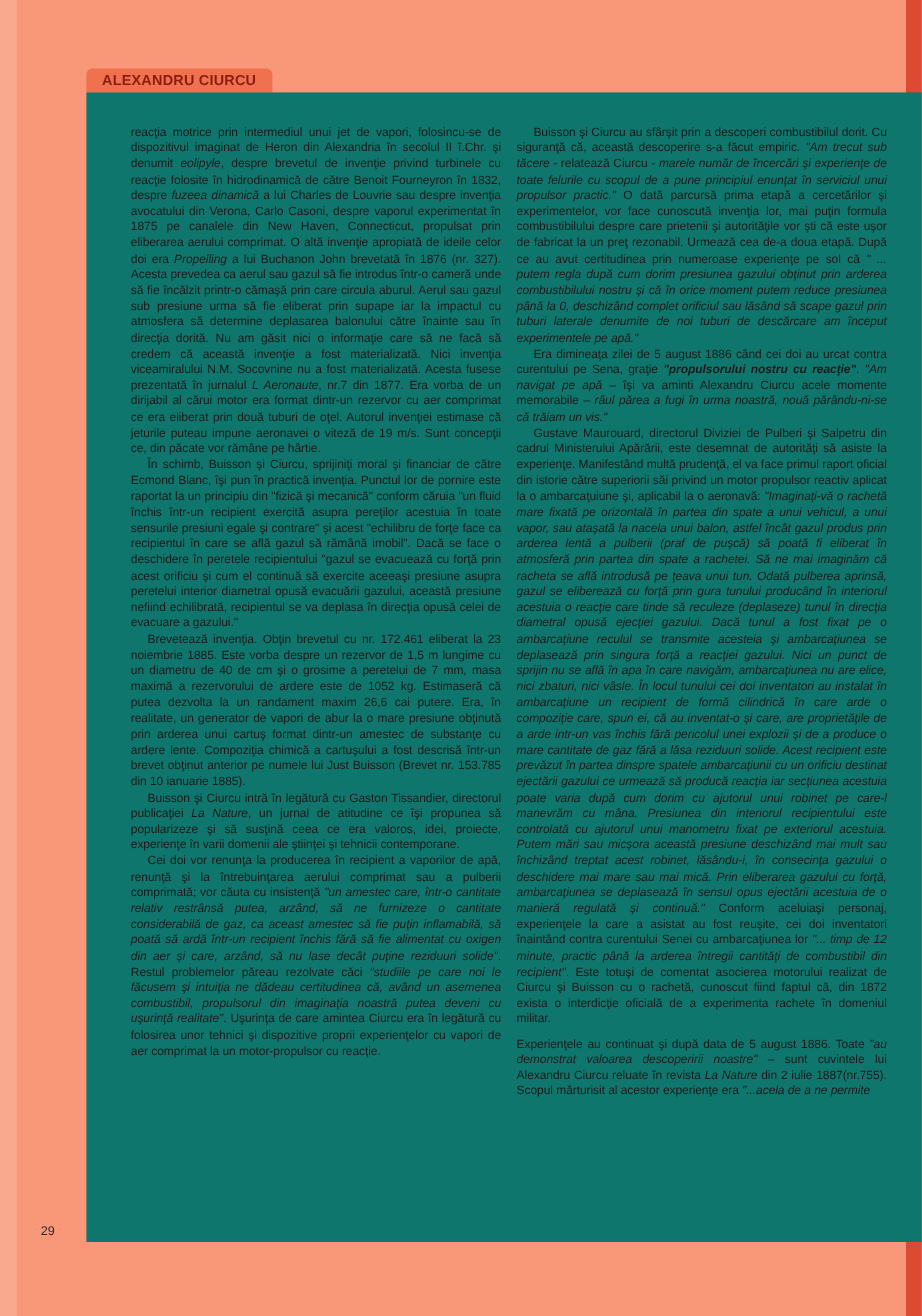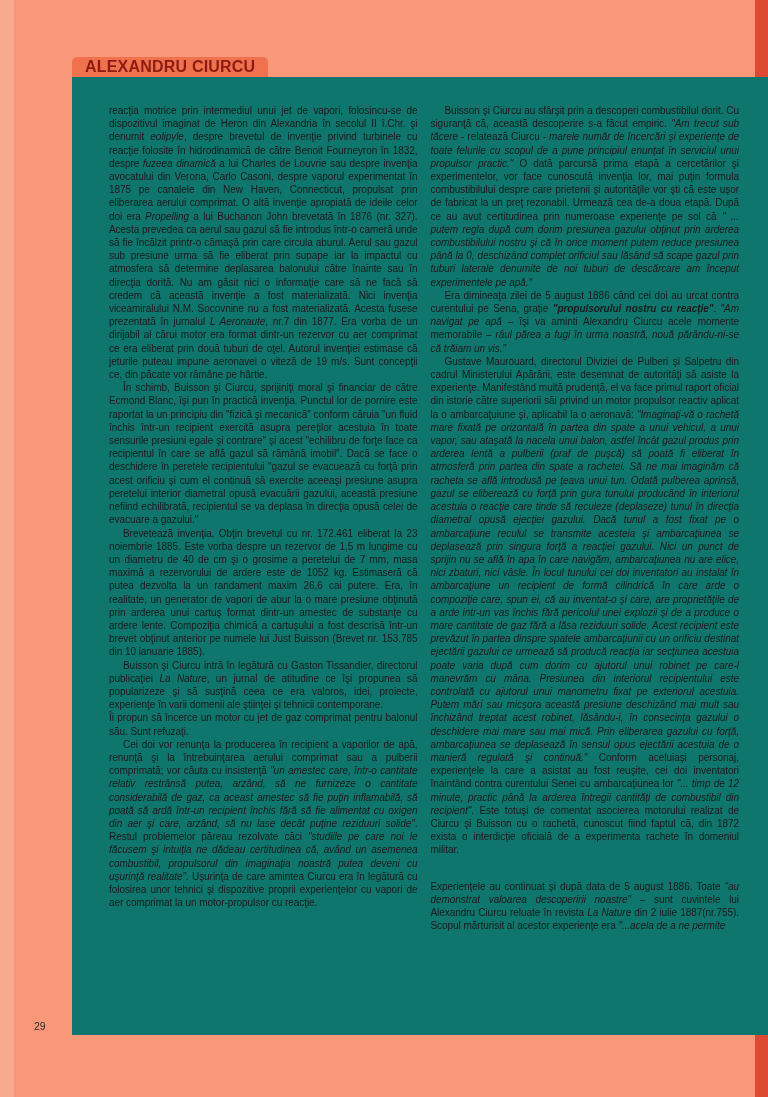--- a/index.html
+++ b/index.html
@@ -9,60 +9,59 @@
     background:#F89879;
     overflow:hidden;
     font-family:"Liberation Sans", sans-serif;
   }
   .edge-left  { position:absolute; left:0;  top:0; width:14px; height:1097px; background:#F9A98E; }
   .edge-right { position:absolute; right:0; top:0; width:13px; height:1097px; background:#DB4A31; }
   .tab {
     position:absolute; left:72px; top:57px;
     height:20px; line-height:20px; padding:0 13px;
     background:#F0714E; border-radius:5px 5px 0 0;
-    font-size:16px; font-weight:bold; color:#8C1C10; letter-spacing:0.2px;
+    font-size:12px; font-weight:bold; color:#8C1C10; letter-spacing:0.2px;
     white-space:nowrap;
   }
   .page {
     position:absolute; left:72px; top:77px;
     width:683px; height:958px; background:#0f766e;
     overflow:hidden;
     padding-left:24px;
   }
   .cols { display:flex; gap:13px; padding:27px 40px 0 13px; }
   .col { flex:1; min-width:0; }
   .col p {
     margin:0;
     font-size:10px; line-height:13.2px;
     text-align:justify;
     color:#1A1A1A;
     letter-spacing:-0.05px;
   }
   .col p.indent { text-indent:14px; }
-  .col p.space-before { margin-top:23px; }
+  .col p.space-before { margin-top:7px; }
   .pagenum { position:absolute; left:34px; top:1020px; font-size:10.5px; color:#2B2B2B; }
 </style>
 </head>
 <body>
 
 <div class="edge-left"></div>
 <div class="edge-right"></div>
 
 <div class="tab">
   <span>ALEXANDRU CIURCU</span>
 </div>
 
 <div class="page">
   <div class="cols">
     <div class="col">
         <p>reacţia motrice prin intermediul unui jet de vapori, folosincu-se de dispozitivul imaginat de Heron din Alexandria în secolul II î.Chr. şi denumit <i>eolipyle</i>, despre brevetul de invenţie privind turbinele cu reacţie folosite în hidrodinamică de către Benoit Fourneyron în 1832, despre <i>fuzeea dinamică</i> a lui Charles de Louvrie sau despre invenţia avocatului din Verona, Carlo Casoni, despre vaporul experimentat în 1875 pe canalele din New Haven, Connecticut, propulsat prin eliberarea aerului comprimat. O altă invenţie apropiată de ideile celor doi era <i>Propelling</i> a lui Buchanon John brevetată în 1876 (nr. 327). Acesta prevedea ca aerul sau gazul să fie introdus într-o cameră unde să fie încălzit printr-o cămaşă prin care circula aburul. Aerul sau gazul sub presiune urma să fie eliberat prin supape iar la impactul cu atmosfera să determine deplasarea balonului către înainte sau în direcţia dorită. Nu am găsit nici o informaţie care să ne facă să credem că această invenţie a fost materializată. Nici invenţia viceamiralului N.M. Socovnine nu a fost materializată. Acesta fusese prezentată în jurnalul <i>L Aeronaute</i>, nr.7 din 1877. Era vorba de un dirijabil al cărui motor era format dintr-un rezervor cu aer comprimat ce era eliberat prin două tuburi de oţel. Autorul invenţiei estimase că jeturile puteau impune aeronavei o viteză de 19 m/s. Sunt concepţii ce, din păcate vor rămâne pe hârtie.</p>
         <p class="indent">În schimb, Buisson şi Ciurcu, sprijiniţi moral şi financiar de către Ecmond Blanc, îşi pun în practică invenţia. Punctul lor de pornire este raportat la un principiu din "fizică şi mecanică" conform căruia "un fluid închis într-un recipient exercită asupra pereţilor acestuia în toate sensurile presiuni egale şi contrare" şi acest "echilibru de forţe face ca recipientul în care se află gazul să rămână imobil". Dacă se face o deschidere în peretele recipientului "gazul se evacuează cu forţă prin acest orificiu şi cum el continuă să exercite aceeaşi presiune asupra peretelui interior diametral opusă evacuării gazului, această presiune nefiind echilibrată, recipientul se va deplasa în direcţia opusă celei de evacuare a gazului."</p>
         <p class="indent">Brevetează invenţia. Obţin brevetul cu nr. 172.461 eliberat la 23 noiembrie 1885. Este vorba despre un rezervor de 1,5 m lungime cu un diametru de 40 de cm şi o grosime a peretelui de 7 mm, masa maximă a rezervorului de ardere este de 1052 kg. Estimaseră că putea dezvolta  la un randament maxim 26,6 cai putere. Era, în realitate, un generator de vapori de abur la o mare presiune obţinută prin arderea unui cartuş format dintr-un amestec de substanţe cu ardere lente. Compoziţia chimică a cartuşului a fost descrisă într-un brevet obţinut anterior pe numele lui Just Buisson (Brevet nr. 153.785 din 10 ianuarie 1885).</p>
         <p class="indent">Buisson şi Ciurcu intră în legătură cu Gaston Tissandier, directorul publicaţiei <i>La Nature</i>, un jurnal de atitudine ce îşi propunea să popularizeze şi să susţină ceea ce era valoros, idei, proiecte, experienţe în varii domenii ale ştiinţei şi tehnicii contemporane.</p>
-        <p>Îi propun să încerce un motor cu jet de gaz comprimat pentru balonul său. Sunt refuzaţi.</p>
         <p class="indent">Cei doi vor renunţa la producerea în recipient a vaporilor de apă, renunţă şi la întrebuinţarea aerului comprimat sau a pulberii comprimată; vor căuta cu insistenţă <i>"un amestec care, într-o cantitate relativ restrânsă putea, arzând, să ne furnizeze o cantitate considerabilă de gaz, ca aceast amestec să fie puţin inflamabilă, să poată să ardă într-un recipient închis fără să fie alimentat cu oxigen din aer şi care, arzând, să nu lase decât puţine reziduuri solide"</i>. Restul problemelor păreau rezolvate căci <i>"studiile pe care noi le făcusem şi intuiţia ne dădeau certitudinea că, având un asemenea combustibil, propulsorul din imaginaţia noastră putea deveni cu uşurinţă realitate"</i>. Uşurinţa de care amintea Ciurcu era în legătură cu folosirea unor tehnici şi dispozitive proprii experienţelor cu vapori de aer comprimat la un motor-propulsor cu reacţie.</p>
       </div>
     <div class="col">
         <p class="indent">Buisson şi Ciurcu au sfârşit prin a descoperi combustibilul dorit. Cu siguranţă că, această descoperire s-a făcut empiric. <i>"Am trecut sub tăcere</i> - relatează Ciurcu - <i>marele număr de încercări şi experienţe de toate felurile cu scopul de a pune principiul enunţat în serviciul unui propulsor practic."</i> O dată parcursă prima etapă a cercetărilor şi experimentelor, vor face cunoscută invenţia lor, mai puţin formula combustibilului despre care prietenii şi autorităţile vor şti că este uşor de fabricat la un preţ rezonabil. Urmează cea de-a doua etapă. După ce au avut certitudinea prin numeroase experienţe pe sol că <i>" ... putem regla după cum dorim presiunea gazului obţinut prin arderea combustibilului nostru şi că în orice moment putem reduce presiunea până la 0, deschizând complet orificiul sau lăsând să scape gazul prin tuburi laterale denumite de noi tuburi de descărcare am început experimentele pe apă."</i></p>
         <p class="indent">Era dimineaţa zilei de 5 august 1886 când cei doi au urcat contra curentului pe Sena, graţie <b><i>"propulsorului nostru cu reacţie"</i></b>. <i>"Am navigat pe apă</i> – îşi va aminti Alexandru Ciurcu acele momente memorabile – <i>râul părea a fugi în urma noastră, nouă părându-ni-se că trăiam un vis."</i></p>
         <p class="indent">Gustave Maurouard, directorul Diviziei de Pulberi şi Salpetru din cadrul Ministerului Apărării, este desemnat de autorităţi să asiste la experienţe. Manifestând multă prudenţă, el va face primul raport oficial din istorie către superiorii săi privind un motor propulsor reactiv aplicat la o ambarcaţuiune şi, aplicabil la o aeronavă: <i>"Imaginaţi-vă o rachetă mare fixată pe orizontală în partea din spate a unui vehicul, a unui vapor, sau ataşată la nacela unui balon, astfel încât gazul produs prin arderea lentă a pulberii (praf de puşcă) să poată fi eliberat în atmosferă prin partea din spate a rachetei. Să ne mai imaginăm că racheta se află introdusă pe ţeava unui tun. Odată pulberea aprinsă, gazul se eliberează cu forţă prin gura tunului producând în interiorul acestuia o reacţie care tinde să reculeze (deplaseze) tunul în direcţia diametral opusă ejecţiei gazului. Dacă tunul a fost fixat pe o ambarcaţiune reculul se transmite acesteia şi ambarcaţiunea se deplasează prin singura forţă a reacţiei gazului. Nici un punct de sprijin nu se află în apa în care navigăm, ambarcaţiunea nu are elice, nici zbaturi, nici vâsle. În locul tunului cei doi inventatori au instalat în ambarcaţiune un recipient de formă cilindrică în care arde o compoziţie care, spun ei, că au inventat-o şi care, are proprietăţile de a arde intr-un vas închis fără pericolul unei explozii şi de a produce o mare cantitate de gaz fără a lăsa reziduuri solide. Acest recipient este prevăzut în partea dinspre spatele ambarcaţiunii cu un orificiu destinat ejectării gazului ce urmează să producă reacţia iar secţiunea acestuia poate varia după cum dorim cu ajutorul unui robinet pe care-l manevrăm cu mâna. Presiunea din interiorul recipientului este controlată cu ajutorul unui manometru fixat pe exteriorul acestuia. Putem mări sau micşora această presiune deschizând mai mult sau închizând treptat acest robinet, lăsându-i, în consecinţa gazului o deschidere mai mare sau mai mică. Prin eliberarea gazului cu forţă, ambarcaţiunea se deplasează în sensul opus ejectării acestuia de o manieră regulată şi continuă."</i> Conform aceluiaşi personaj, experienţele la care a asistat au fost reuşite, cei doi inventatori înaintând contra curentului Senei cu ambarcaţiunea lor <i>"... timp de 12 minute, practic până la arderea întregii cantităţi de combustibil din recipient"</i>. Este totuşi de comentat asocierea motorului realizat de Ciurcu şi Buisson cu o rachetă, cunoscut fiind faptul că, din 1872 exista o interdicţie oficială de a experimenta rachete în domeniul militar.</p>
         <p class="space-before">Experienţele au continuat şi după data de 5 august 1886. Toate <i>"au demonstrat valoarea descoperirii noastre"</i> – sunt cuvintele lui Alexandru Ciurcu reluate în revista <i>La Nature</i> din 2 iulie 1887(nr.755). Scopul mărturisit al acestor experienţe era <i>"...acela de a ne permite</i></p>
       </div>
   </div>
 </div>

